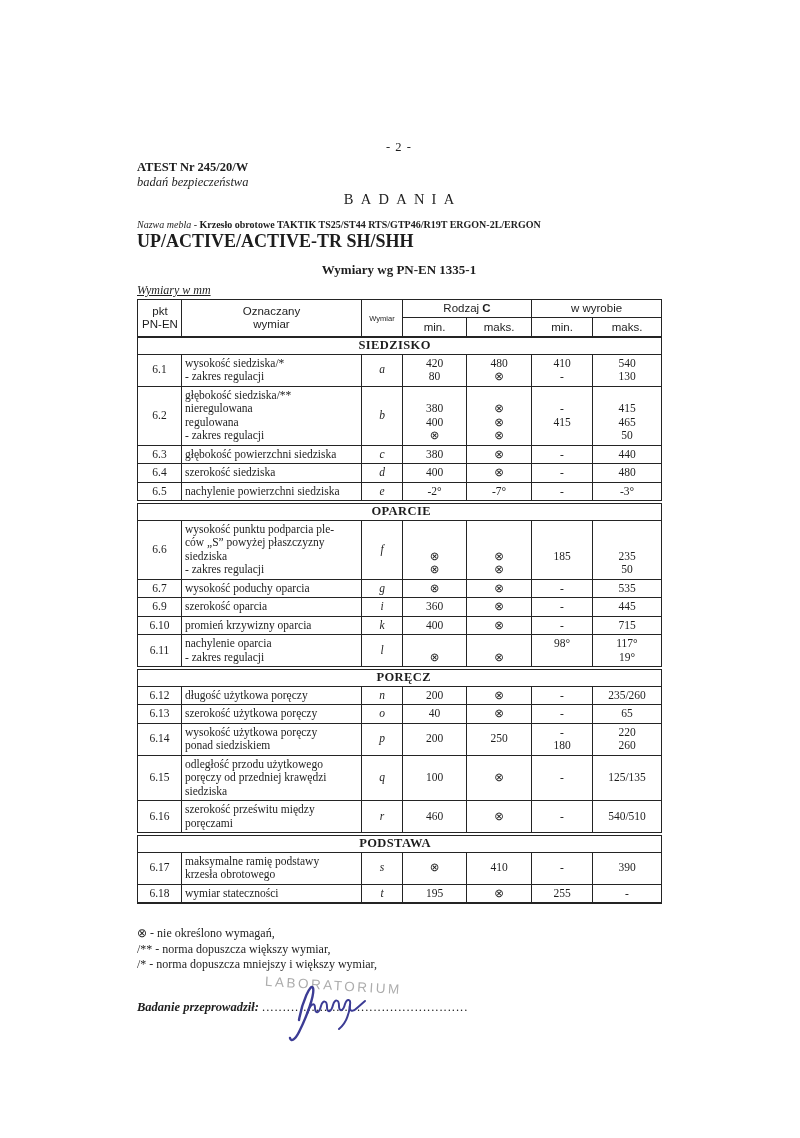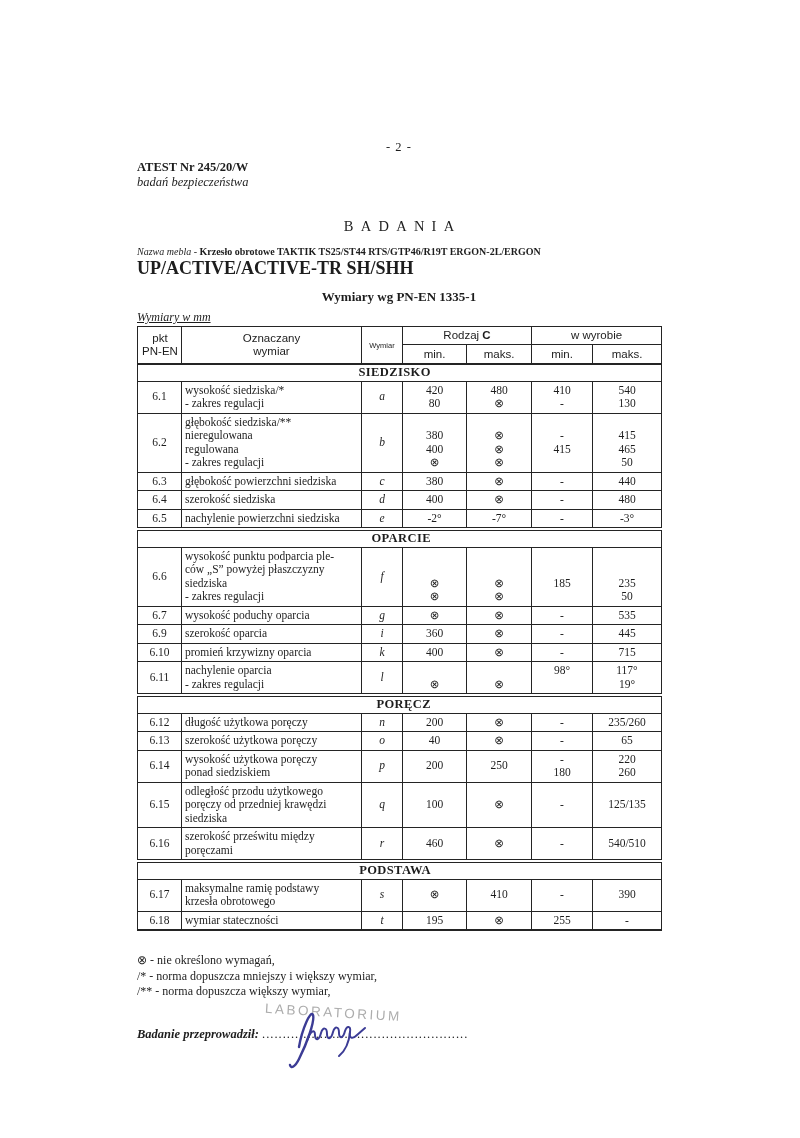--- a/index.html
+++ b/index.html
@@ -5,21 +5,21 @@
   html,body { margin:0; padding:0; background:#ffffff; }
   .page {
     position:relative; width:800px; height:1138px; background:#fff;
     font-family:"Liberation Serif", serif; color:#1d1d1d; overflow:hidden;
   }
   .content { position:absolute; left:137px; top:0; width:524px; }
 
   .pageno { margin-top:141px; text-align:center; font-size:12.5px; line-height:13px; letter-spacing:1px; }
   .atest  { margin-top:5px; font-weight:bold; font-size:12.5px; line-height:16px; }
   .atest-sub { font-style:italic; font-size:12.5px; line-height:15px; }
-  .main-title { margin-top:28px; text-align:center; font-size:14.5px; letter-spacing:0.5em; text-indent:0.5em; }
+  .main-title { margin-top:1px; text-align:center; font-size:14.5px; letter-spacing:0.5em; text-indent:0.5em; }
   .nazwa  { margin-top:9px; font-size:10px; line-height:16px; }
   .nazwa .lbl { font-style:italic; }
   .nazwa .prod { font-weight:bold; }
   .nazwa-l2 { text-align:left; font-weight:bold; font-size:18px; line-height:16px; }
   .subtitle { margin-top:13px; text-align:center; font-weight:bold; font-size:13px; line-height:15px; }
   .units { margin-top:7px; margin-bottom:2px; font-size:12px; line-height:13px; }
   .units span { font-style:italic; text-decoration:underline; }
 
   .tbl { border-collapse:collapse; table-layout:fixed; width:524px; }
   .tbl + .tbl { margin-top:2px; }
@@ -617,22 +617,22 @@
               <td class="c-val">
                 <div>-</div>
               </td>
             </tr>
           </tbody>
         </table>
       </div>
 
     <div class="foot">
       <div>⊗ - nie określono wymagań,</div>
+      <div>/** - norma dopuszcza większy wymiar,</div>
       <div>/* - norma dopuszcza mniejszy i większy wymiar,</div>
-      <div>/** - norma dopuszcza większy wymiar,</div>
     </div>
 
     <div class="sig">
       <span class="stamp" style="color: rgb(152, 152, 152);">LABORATORIUM</span>
       <svg class="sig-svg" width="130" height="74" viewBox="0 0 130 74">
         <g fill="none" stroke-linecap="round" stroke-linejoin="round">
           <path class="ink" stroke-width="2.4" d="M24,48 C27,30 36,10 38,16 C40,22 32,44 24,60 C20,68 16,70 15,66" stroke="#3c3c95"></path>
           <path class="ink" stroke-width="2" d="M32,42 C35,32 40,29 40,36 C40,42 44,42 46,34 C48,28 52,28 52,35 C52,41 56,41 58,33 C60,27 64,27 64,34 C64,40 68,40 70,32 C72,26 76,27 75,33 C74,39 77,41 82,36 L90,29" stroke="#3c3c95"></path>
           <path class="ink" stroke-width="2" d="M75,33 C74,44 70,52 64,57" stroke="#3c3c95"></path>
         </g>

